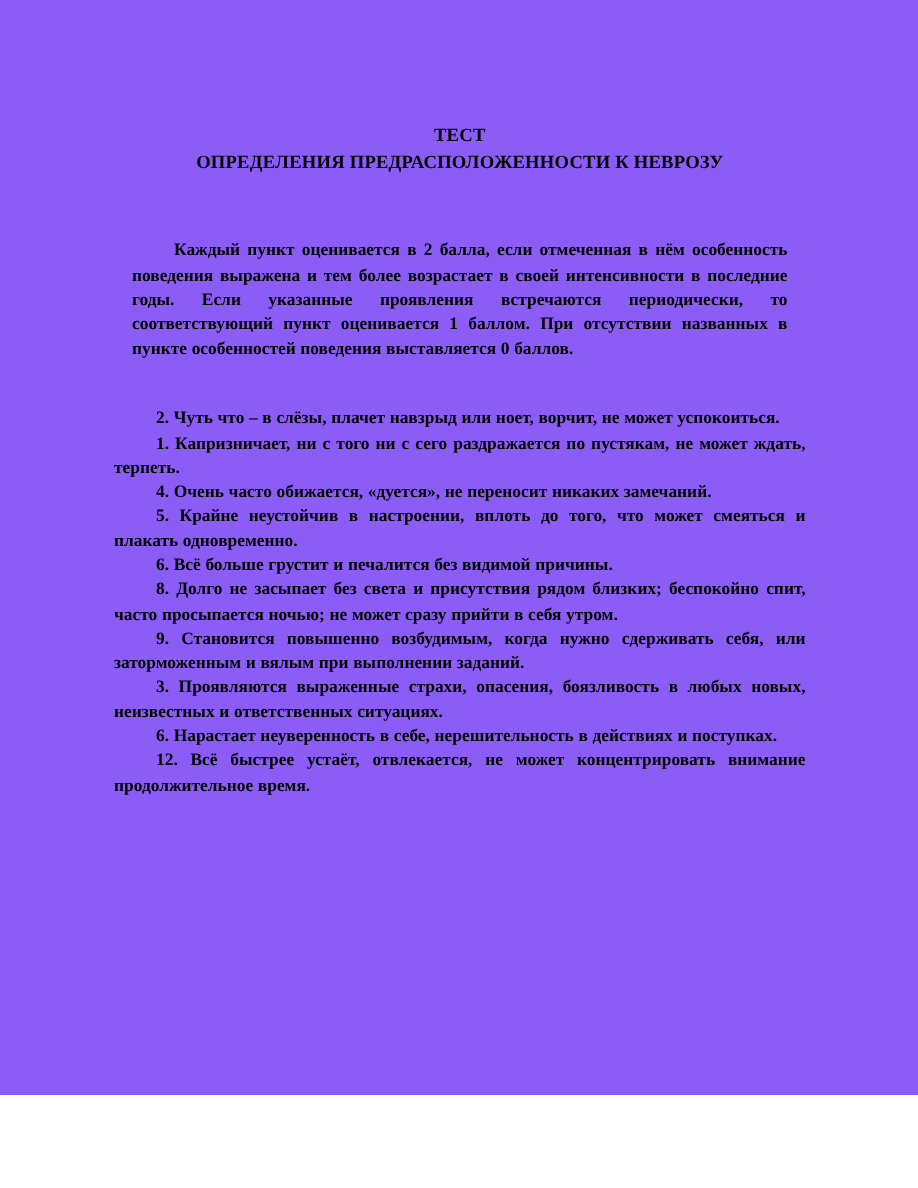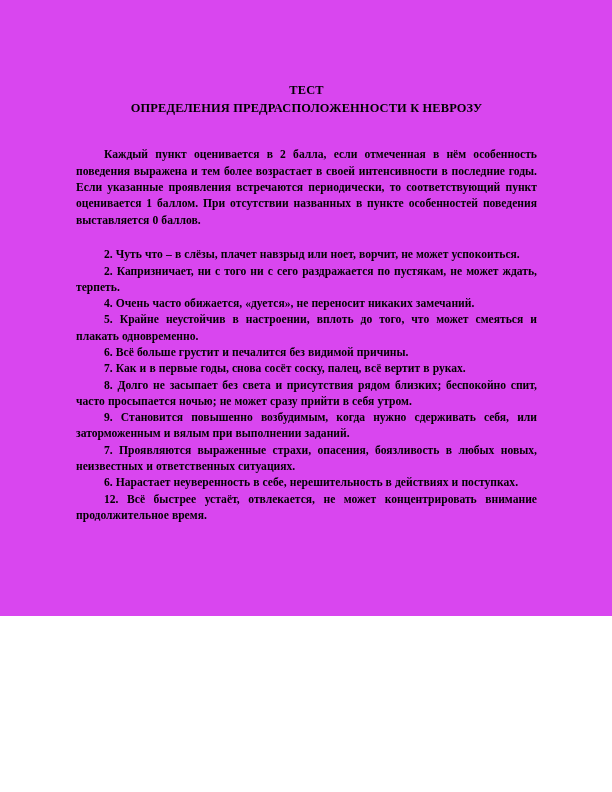--- a/index.html
+++ b/index.html
@@ -4,22 +4,22 @@
 <title>Тест определения предрасположенности к неврозу</title>
 <style>
   html, body {
     margin: 0;
     padding: 0;
     background: #ffffff;
   }
   .page {
     position: relative;
     width: 612px;
-    height: 616px;
-    background: #d946ef;
+    height: 730px;
+    background: #8b5cf6;
     margin: 0 auto;
     overflow: hidden;
     font-family: "Liberation Serif", "DejaVu Serif", serif;
     color: #000000;
     -webkit-font-smoothing: none;
   }
   .content {
     position: absolute;
     left: 76px;
     top: 82px;
@@ -31,21 +31,21 @@
     font-size: 12.4px;
     line-height: 17.6px;
     letter-spacing: 0.15px;
     margin: 0;
   }
   .doc-title .title-line {
     display: block;
     white-space: nowrap;
   }
   .intro {
-    margin: 0;
+    margin: 12px;
     padding-top: 30px;
     text-align: justify;
     text-align-last: left;
     text-justify: inter-word;
     font-weight: bold;
     font-size: 11.6px;
     line-height: 16.4px;
     text-indent: 28px;
     word-spacing: 0.2px;
   }
@@ -76,26 +76,25 @@
 
     <div class="doc-title">
       <span class="title-line">ТЕСТ</span>
       <span class="title-line">ОПРЕДЕЛЕНИЯ ПРЕДРАСПОЛОЖЕННОСТИ К НЕВРОЗУ</span>
     </div>
 
     <p class="intro">Каждый пункт оценивается в 2 балла, если отмеченная в нём особенность поведения выражена и тем более возрастает в своей интенсивности в последние годы. Если указанные проявления встречаются периодически, то соответствующий пункт оценивается 1 баллом. При отсутствии названных в пункте особенностей поведения выставляется 0 баллов.</p>
 
     <ol class="items">
       <li>2. Чуть что – в слёзы, плачет навзрыд или ноет, ворчит, не может успокоиться.</li>
-      <li>2. Капризничает, ни с того ни с сего раздражается по пустякам, не может ждать, терпеть.</li>
+      <li>1. Капризничает, ни с того ни с сего раздражается по пустякам, не может ждать, терпеть.</li>
       <li>4. Очень часто обижается, «дуется», не переносит никаких замечаний.</li>
       <li>5. Крайне неустойчив в настроении, вплоть до того, что может смеяться и плакать одновременно.</li>
       <li>6. Всё больше грустит и печалится без видимой причины.</li>
-      <li>7. Как и в первые годы, снова сосёт соску, палец, всё вертит в руках.</li>
       <li>8. Долго не засыпает без света и присутствия рядом близких; беспокойно спит, часто просыпается ночью; не может сразу прийти в себя утром.</li>
       <li>9. Становится повышенно возбудимым, когда нужно сдерживать себя, или заторможенным и вялым при выполнении заданий.</li>
-      <li>7. Проявляются выраженные страхи, опасения, боязливость в любых новых, неизвестных и ответственных ситуациях.</li>
+      <li>3. Проявляются выраженные страхи, опасения, боязливость в любых новых, неизвестных и ответственных ситуациях.</li>
       <li>6. Нарастает неуверенность в себе, нерешительность в действиях и поступках.</li>
       <li>12. Всё быстрее устаёт, отвлекается, не может концентрировать внимание продолжительное время.</li>
     </ol>
 
   </div>
 </div>
 
 </body></html>

